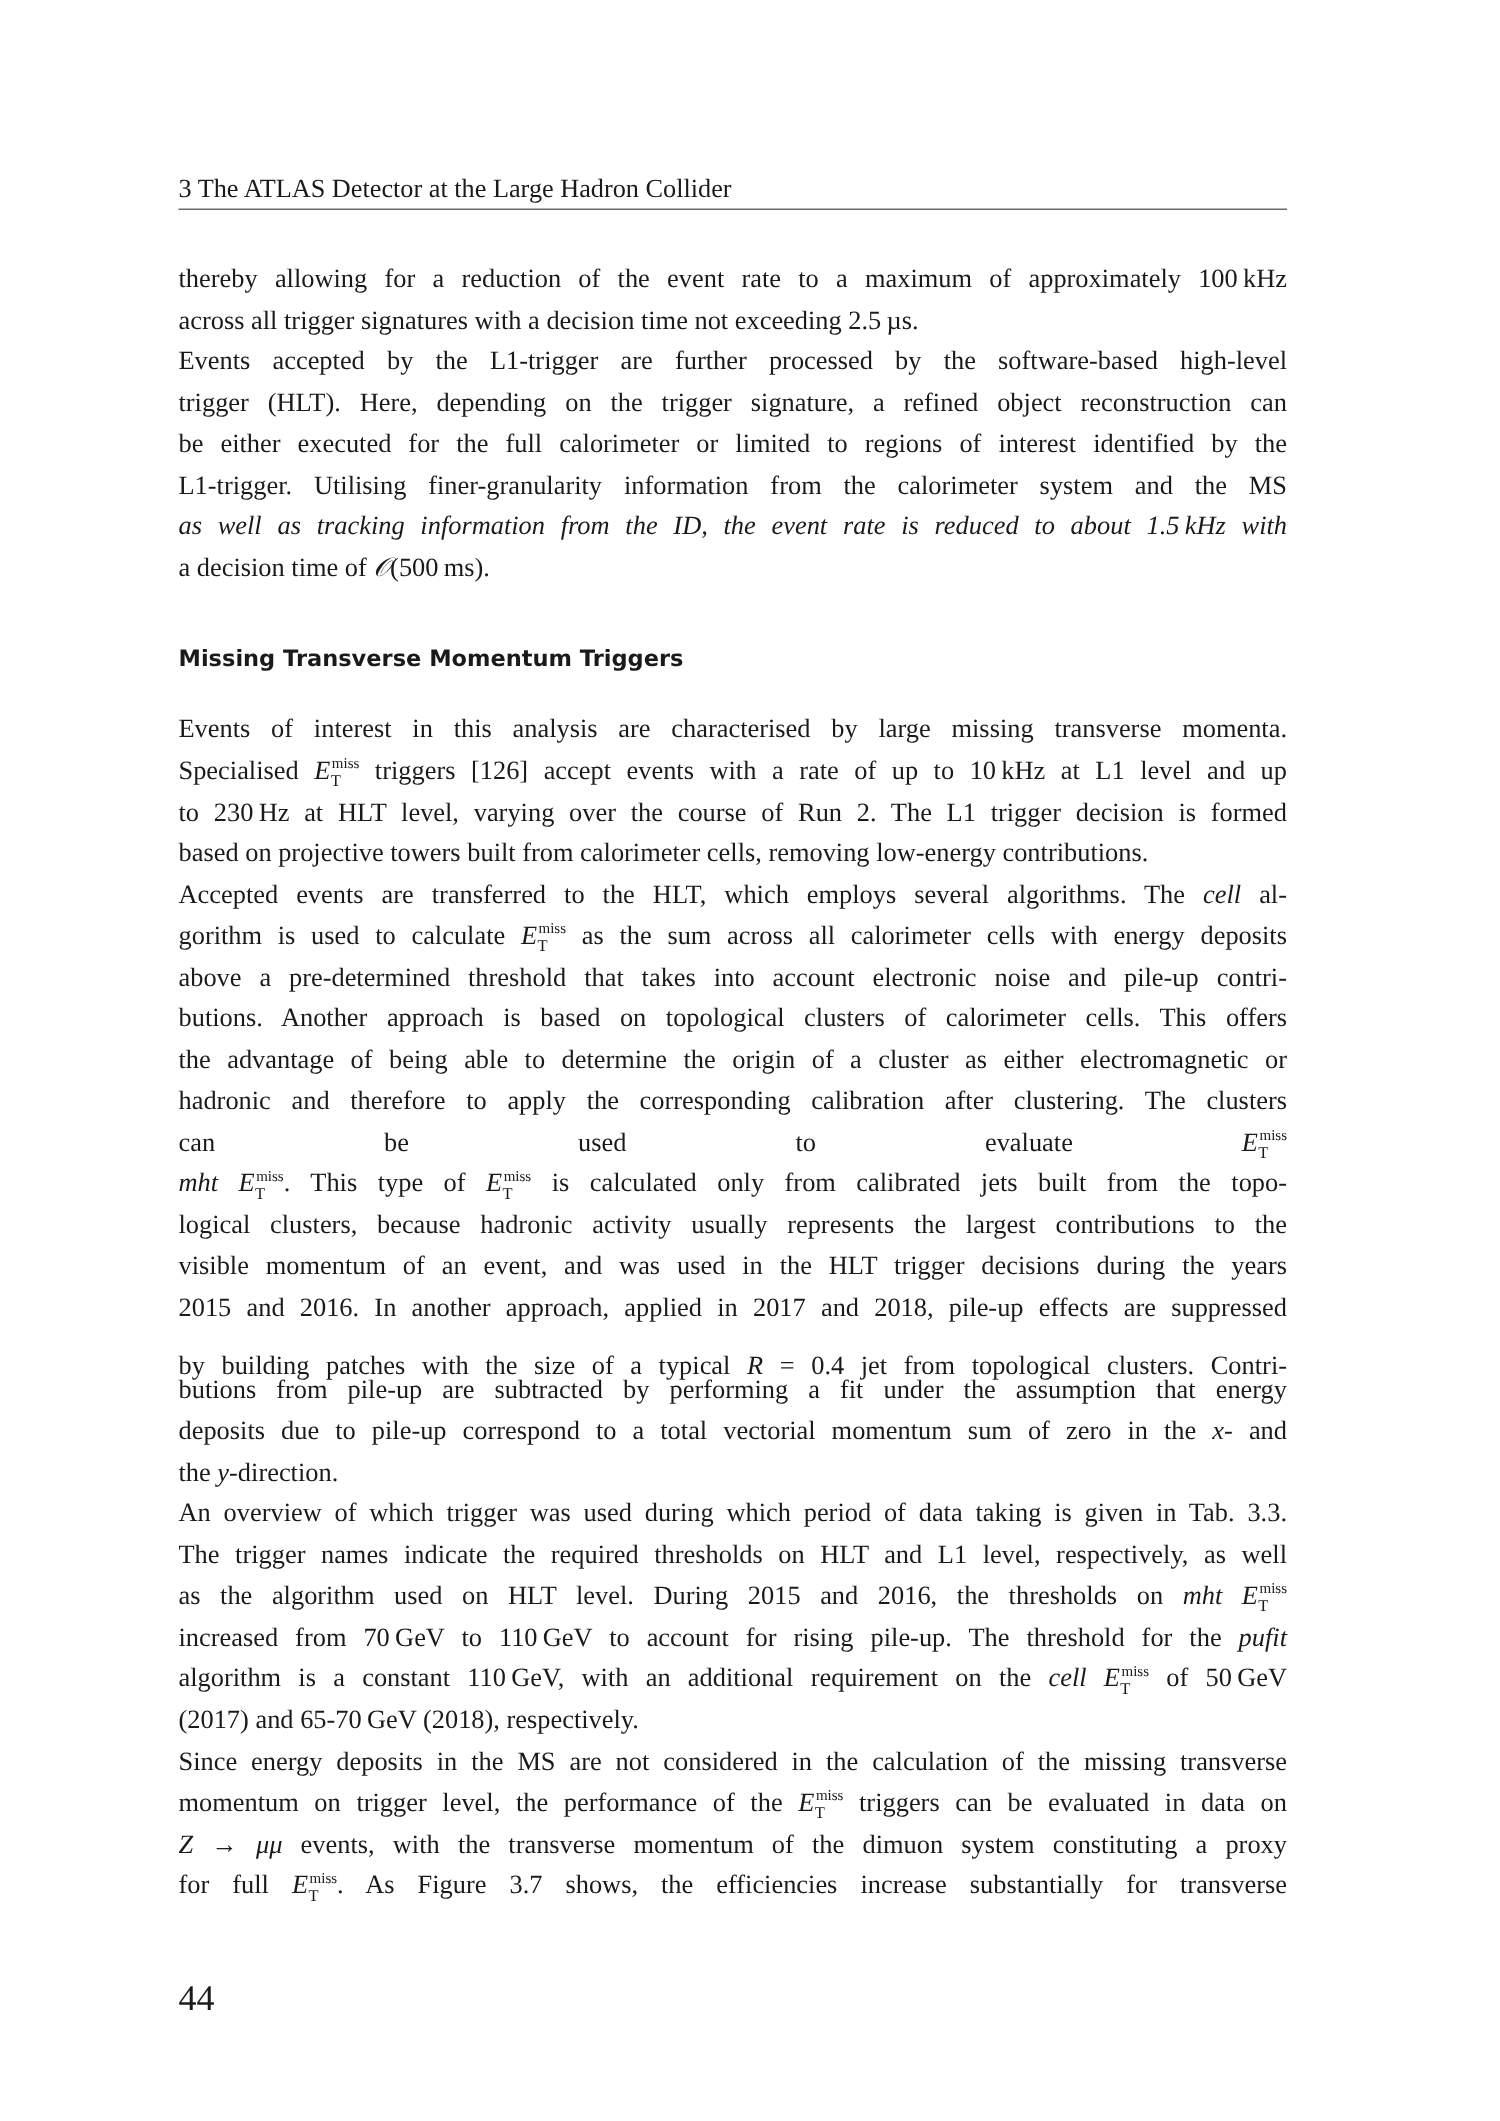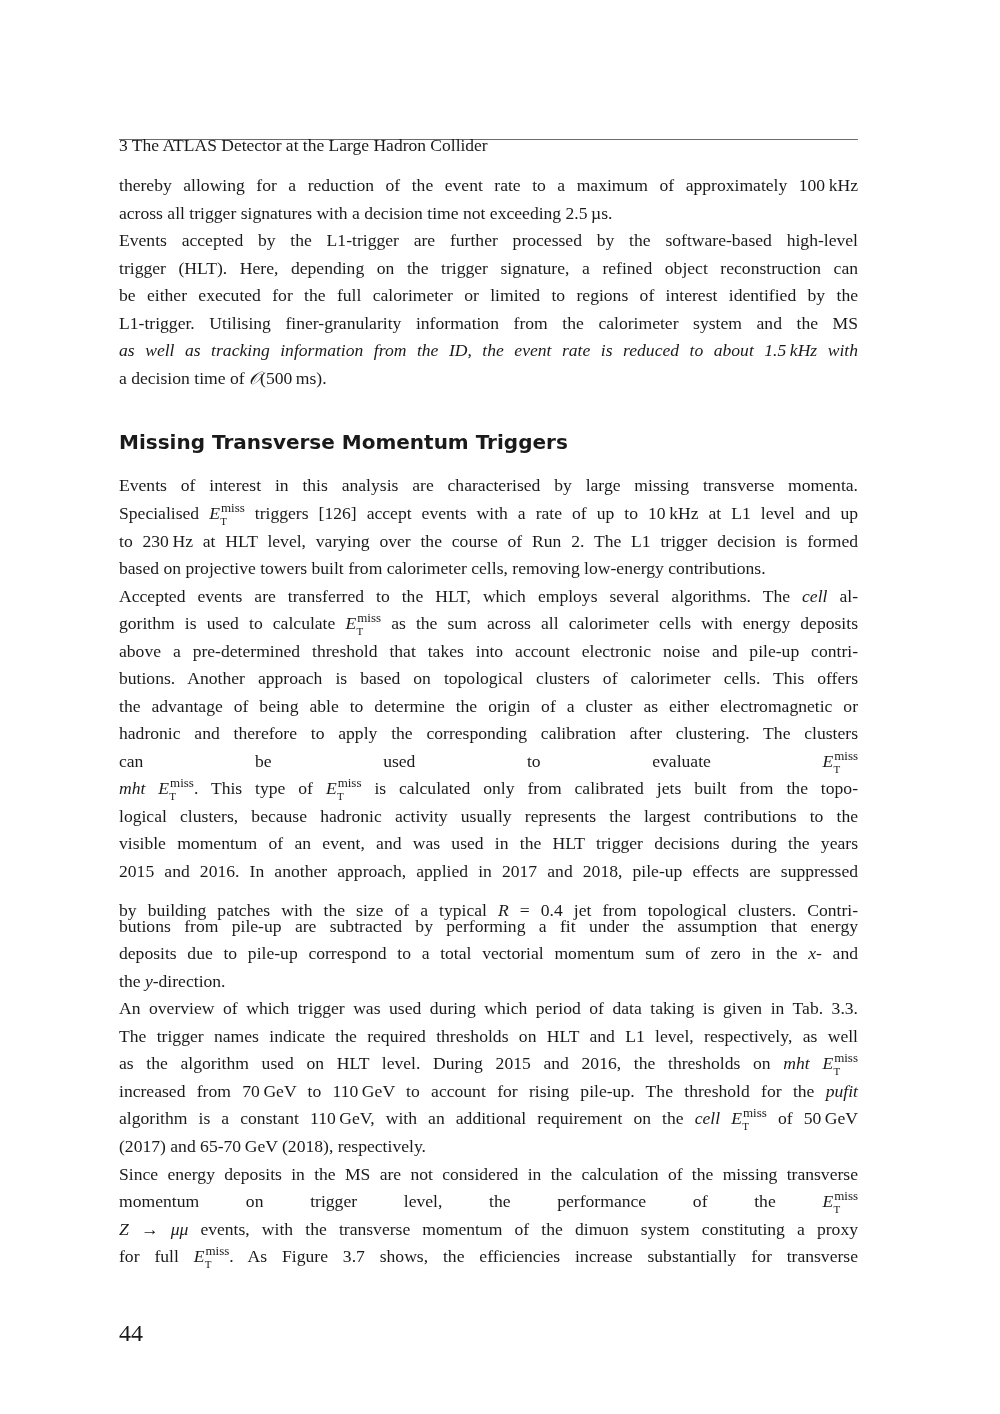--- a/index.html
+++ b/index.html
@@ -1,34 +1,34 @@
 <!DOCTYPE html>
 <html><head>
 <meta charset="utf-8">
 <style>
   html, body { margin: 0; padding: 0; background: #ffffff; }
   body { width: 1000px; height: 1414px; position: relative; overflow: hidden;
          font-family: "DejaVu Serif", "Liberation Serif", serif; color: #1a1a1a; }
   .header { position: absolute; left: 119px; top: 113px; width: 739px; height: 26px;
             border-bottom: 1px solid #6b6b6b; }
   .header-text { font-family: "Liberation Serif", "DejaVu Serif", serif; font-size: 17.5px;
-                 position: absolute; left: 0; top: 2px; white-space: nowrap; margin-top: 20px; }
+                 position: absolute; left: 0; top: 2px; white-space: nowrap; }
   .line { position: absolute; left: 119px; width: 739px; white-space: nowrap;
           font-family: "Liberation Serif", "DejaVu Serif", serif; font-size: 17.6px;
           line-height: 22px; }
   .line.just { text-align: justify; text-align-last: justify; }
   .section-title { position: absolute; left: 119px; top: 430px;
                    font-family: "DejaVu Sans", "Liberation Sans", sans-serif;
-                   font-weight: bold; font-size: 20px; white-space: nowrap; }
+                   font-weight: bold; font-size: 15px; white-space: nowrap; }
   .page-number { position: absolute; left: 119px; top: 1320px;
                  font-family: "Liberation Serif", "DejaVu Serif", serif; font-size: 24px; }
   .it { font-style: italic; margin-top: 40px; }
   .math { font-style: italic; }
   .etmiss { display: inline-block; position: relative; font-style: italic; }
-  .etmiss .sup { font-style: normal; font-size: 13px; position: relative; top: -7px; margin-left: 1px; }
+  .etmiss .sup { font-style: normal; font-size: 10px; position: relative; top: -7px; margin-left: 1px; }
   .etmiss .sub { font-style: normal; font-size: 11px; position: absolute; left: 11px; top: 8px; }
 </style>
 </head>
 <body>
 
 <div class="header">
   <span class="header-text">3  The ATLAS Detector at the Large Hadron Collider</span>
 </div>
 
 <div class="section-title">Missing Transverse Momentum Triggers</div>
@@ -61,18 +61,18 @@
     <div class="line just" style="top: 915px;"><span>butions from pile-up are subtracted by performing a fit under the assumption that energy</span></div>
     <div class="line just" style="top: 942px;"><span>deposits due to pile-up correspond to a total vectorial momentum sum of zero in the </span><span class="math">x</span><span>- and</span></div>
     <div class="line" style="top: 970px;"><span>the </span><span class="math">y</span><span>-direction.</span></div>
     <div class="line just" style="top: 997px;"><span>An overview of which trigger was used during which period of data taking is given in Tab. 3.3.</span></div>
     <div class="line just" style="top: 1025px;"><span>The trigger names indicate the required thresholds on HLT and L1 level, respectively, as well</span></div>
     <div class="line just" style="top: 1052px;"><span>as the algorithm used on HLT level.  During 2015 and 2016, the thresholds on </span><span class="it">mht</span><span> </span><span class="etmiss"><span>E</span><span class="sup">miss</span><span class="sub">T</span></span></div>
     <div class="line just" style="top: 1080px;"><span>increased from 70 GeV to 110 GeV to account for rising pile-up.  The threshold for the </span><span class="it">pufit</span></div>
     <div class="line just" style="top: 1107px;"><span>algorithm is a constant 110 GeV, with an additional requirement on the </span><span class="it">cell</span><span> </span><span class="etmiss"><span>E</span><span class="sup">miss</span><span class="sub">T</span></span><span> of 50 GeV</span></div>
     <div class="line" style="top: 1135px;"><span>(2017) and 65-70 GeV (2018), respectively.</span></div>
     <div class="line just" style="top: 1163px;"><span>Since energy deposits in the MS are not considered in the calculation of the missing transverse</span></div>
-    <div class="line just" style="top: 1190px;"><span>momentum on trigger level, the performance of the </span><span class="etmiss"><span>E</span><span class="sup">miss</span><span class="sub">T</span></span></div>
+    <div class="line just" style="top: 1190px;"><span>momentum on trigger level, the performance of the </span><span class="etmiss"><span>E</span><span class="sup">miss</span><span class="sub">T</span></span><span> triggers can be evaluated in data on</span></div>
     <div class="line just" style="top: 1218px;"><span class="math">Z</span><span> → </span><span class="math">μμ</span><span> events, with the transverse momentum of the dimuon system constituting a proxy</span></div>
     <div class="line just" style="top: 1245px;"><span>for full </span><span class="etmiss"><span>E</span><span class="sup">miss</span><span class="sub">T</span></span><span>.  As Figure 3.7 shows, the efficiencies increase substantially for transverse</span></div>
   </div>
 
 <div class="page-number">44</div>
 
 </body></html>

